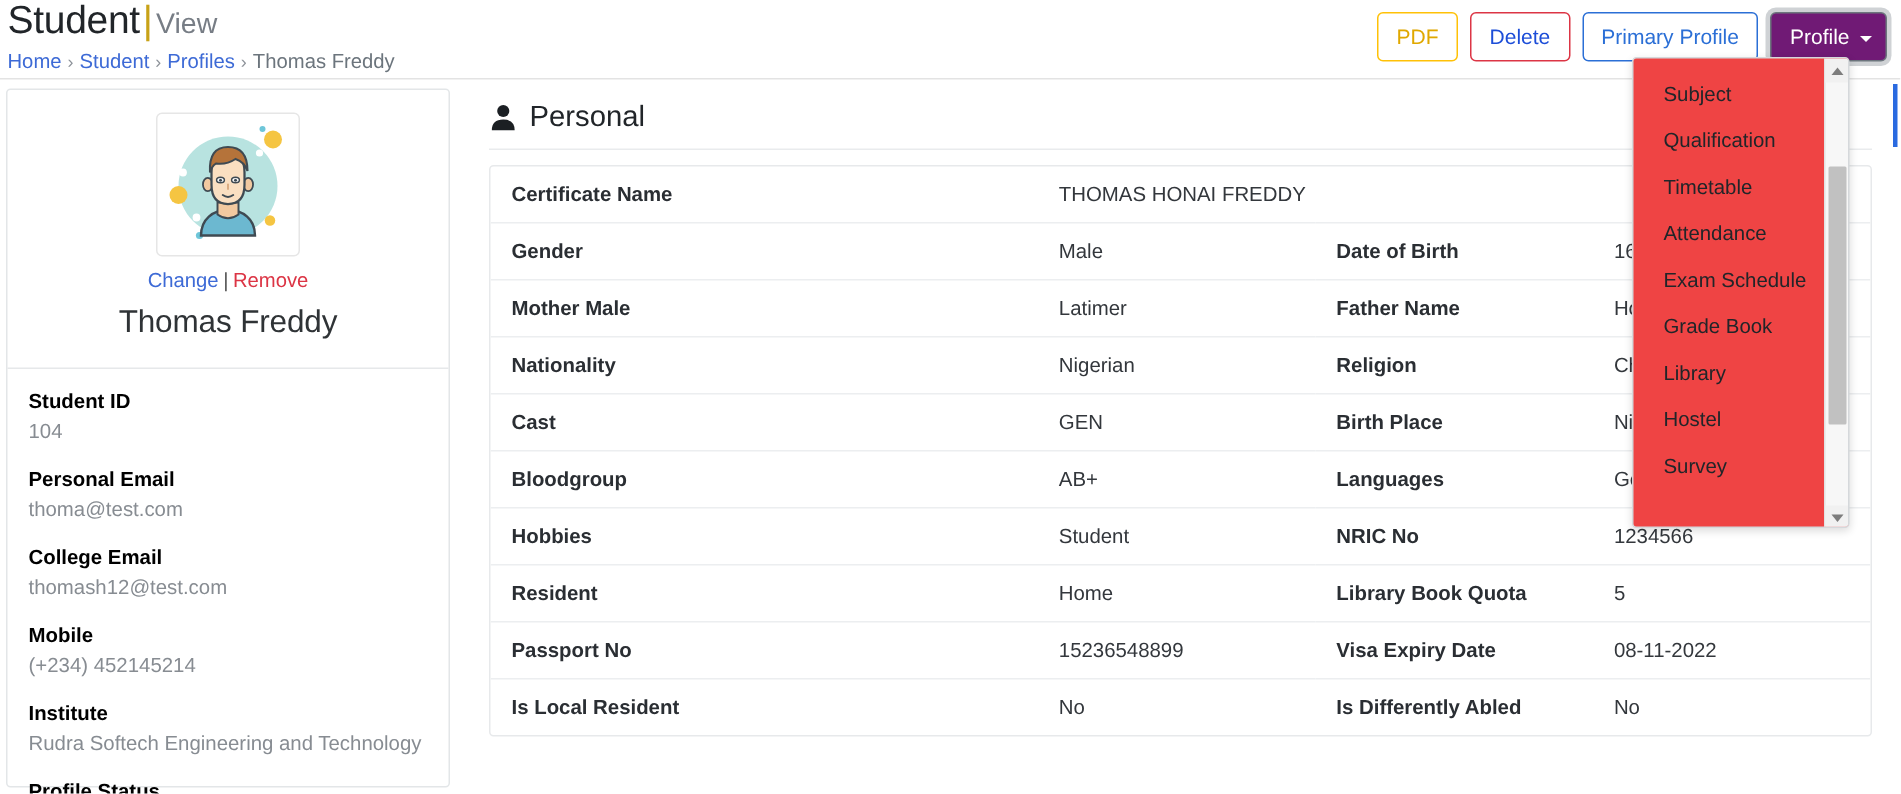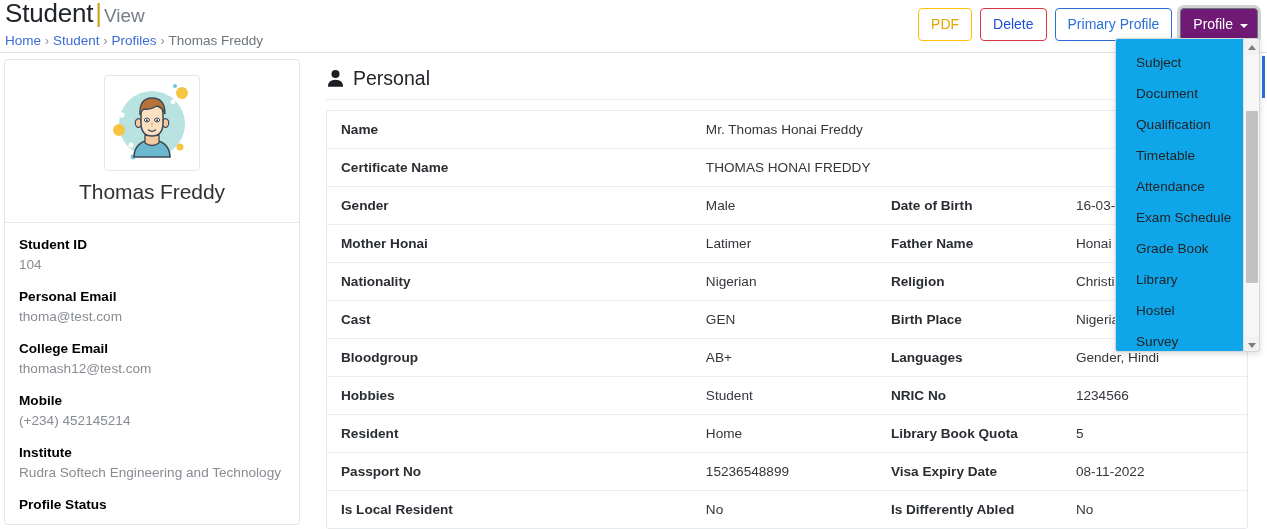--- a/index.html
+++ b/index.html
@@ -61,23 +61,23 @@
   .caret {
     position: absolute; right: 9px; top: 50%; margin-top: -1px;
     width: 0; height: 0;
     border-left: 4px solid transparent;
     border-right: 4px solid transparent;
     border-top: 4px solid #ffffff;
   }
 
   
   .dropdown-menu {
-    position: absolute; left: 1115px; top: 38px;
+    position: absolute; left: 1088px; top: 38px;
     width: 145px; height: 314px;
-    background: #0ea5e9;
+    background: #ef4444;
     border: 1px solid #d5d8db;
     border-radius: 3px;
     box-shadow: 0 2px 6px rgba(0,0,0,.14);
     z-index: 40;
     overflow: hidden;
   }
   .dropdown-list {
     position: absolute; left: 0; top: 0; width: 129px; height: 314px;
     padding: 8px 0 0 0;
   }
@@ -207,21 +207,20 @@
       <button class="btn btn-pdf">PDF</button>
       <button class="btn btn-delete">Delete</button>
       <button class="btn btn-primary-profile">Primary Profile</button>
       <button class="btn btn-profile"><span>Profile</span><span class="caret"></span></button>
     </div>
   </div>
 
   <div class="dropdown-menu">
     <div class="dropdown-list">
       <a href="#" class="dropdown-item">Subject</a>
-      <a href="#" class="dropdown-item">Document</a>
       <a href="#" class="dropdown-item">Qualification</a>
       <a href="#" class="dropdown-item">Timetable</a>
       <a href="#" class="dropdown-item">Attendance</a>
       <a href="#" class="dropdown-item">Exam Schedule</a>
       <a href="#" class="dropdown-item">Grade Book</a>
       <a href="#" class="dropdown-item">Library</a>
       <a href="#" class="dropdown-item">Hostel</a>
       <a href="#" class="dropdown-item">Survey</a>
     </div>
     <div class="dd-scrollbar">
@@ -264,20 +263,23 @@
         <ellipse cx="39" cy="41" rx="2.6" ry="1.9" fill="#ffffff" stroke="#3f4a52" stroke-width="1"></ellipse>
         <ellipse cx="49" cy="41" rx="2.6" ry="1.9" fill="#ffffff" stroke="#3f4a52" stroke-width="1"></ellipse>
         <circle cx="39" cy="41.2" r="1" fill="#3f4a52"></circle>
         <circle cx="49" cy="41.2" r="1" fill="#3f4a52"></circle>
 
         <path d="M44 44 v3" stroke="#d8a87c" stroke-width="1.2" fill="none" stroke-linecap="round"></path>
         <path d="M40.5 51 q3.5 2.6 7 0" stroke="#3f4a52" stroke-width="1.3" fill="none" stroke-linecap="round"></path>
       </svg>
     </div>
 
+    <div class="avatar-links">
+      <a href="#" class="link-change">Change</a><span class="link-pipe">|</span><a href="#" class="link-remove">Remove</a>
+    </div>
 
     <div class="profile-name">Thomas Freddy</div>
 
     <div class="card-divider"></div>
 
     <div class="card-body">
       <div class="field">
         <div class="field-label">Student ID</div>
         <div class="field-value">104</div>
       </div>
@@ -311,35 +313,31 @@
         <path d="M1.6 15 q0 -6 6.4 -6 q6.4 0 6.4 6 z" fill="#1b1f23"></path>
       </svg>
       <span>Personal</span>
     </div>
     <div class="section-rule"></div>
 
     <div class="table-wrap">
       <table class="info">
         <tbody>
           <tr>
-            <td class="lbl">Name</td>
-            <td class="val" colspan="3">Mr. Thomas Honai Freddy</td>
-          </tr>
-          <tr>
             <td class="lbl">Certificate Name</td>
             <td class="val" colspan="3">THOMAS HONAI FREDDY</td>
           </tr>
           <tr>
             <td class="lbl">Gender</td>
             <td class="val">Male</td>
             <td class="lbl2">Date of Birth</td>
             <td class="val2">16-03-1999</td>
           </tr>
           <tr>
-            <td class="lbl">Mother Honai</td>
+            <td class="lbl">Mother Male</td>
             <td class="val">Latimer</td>
             <td class="lbl2">Father Name</td>
             <td class="val2">Honai</td>
           </tr>
           <tr>
             <td class="lbl">Nationality</td>
             <td class="val">Nigerian</td>
             <td class="lbl2">Religion</td>
             <td class="val2">Christian</td>
           </tr>

